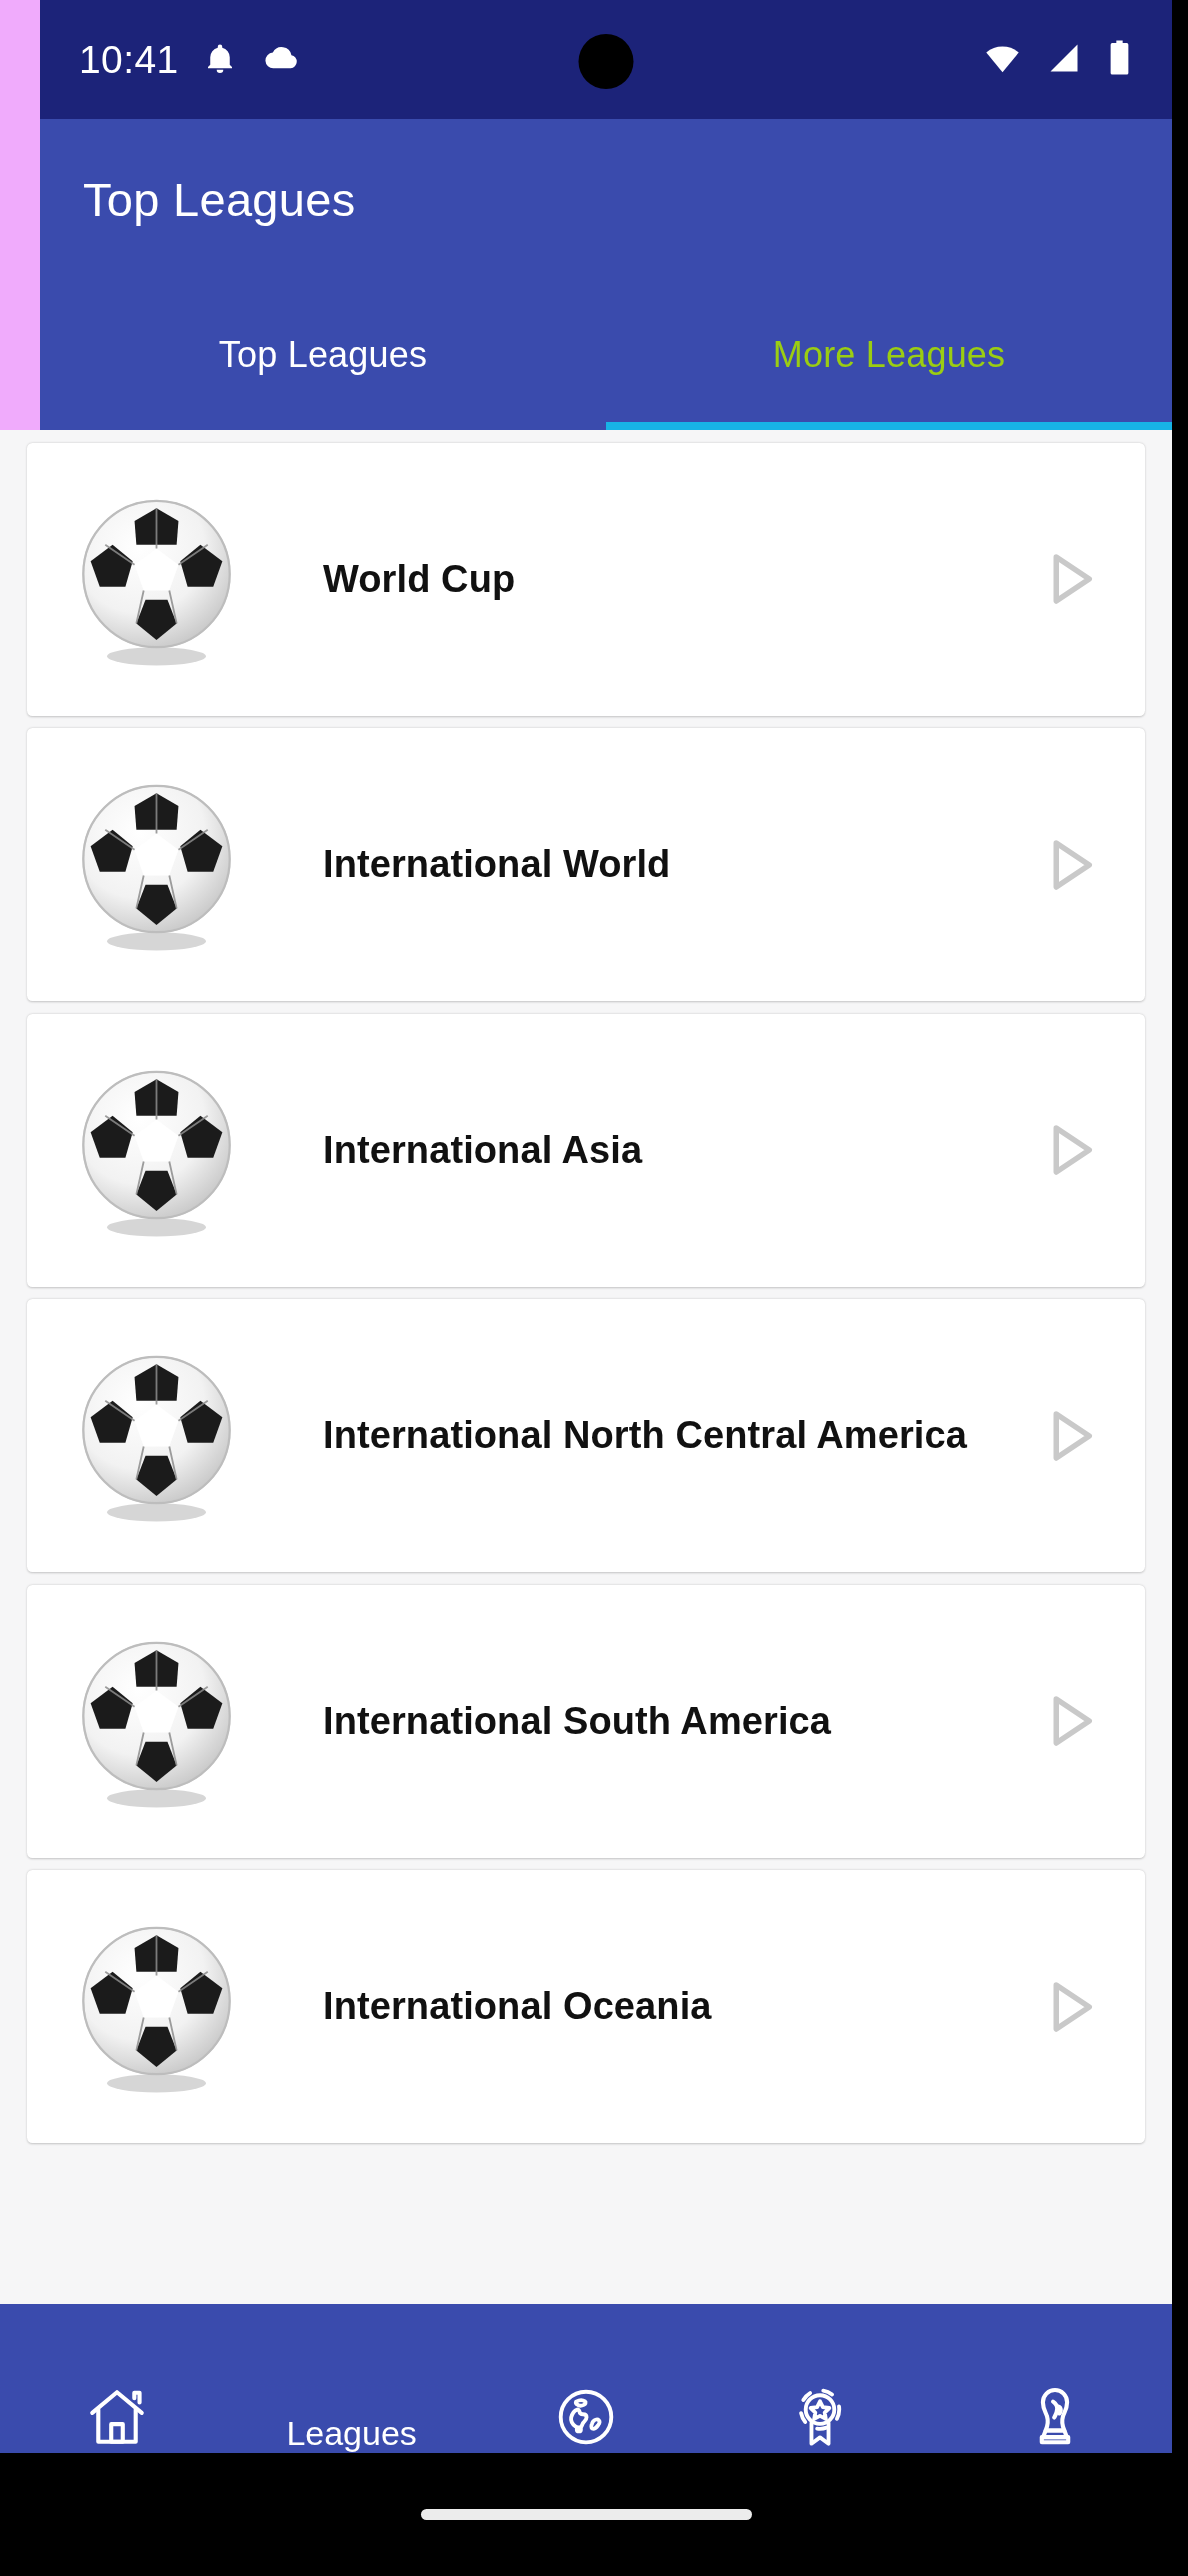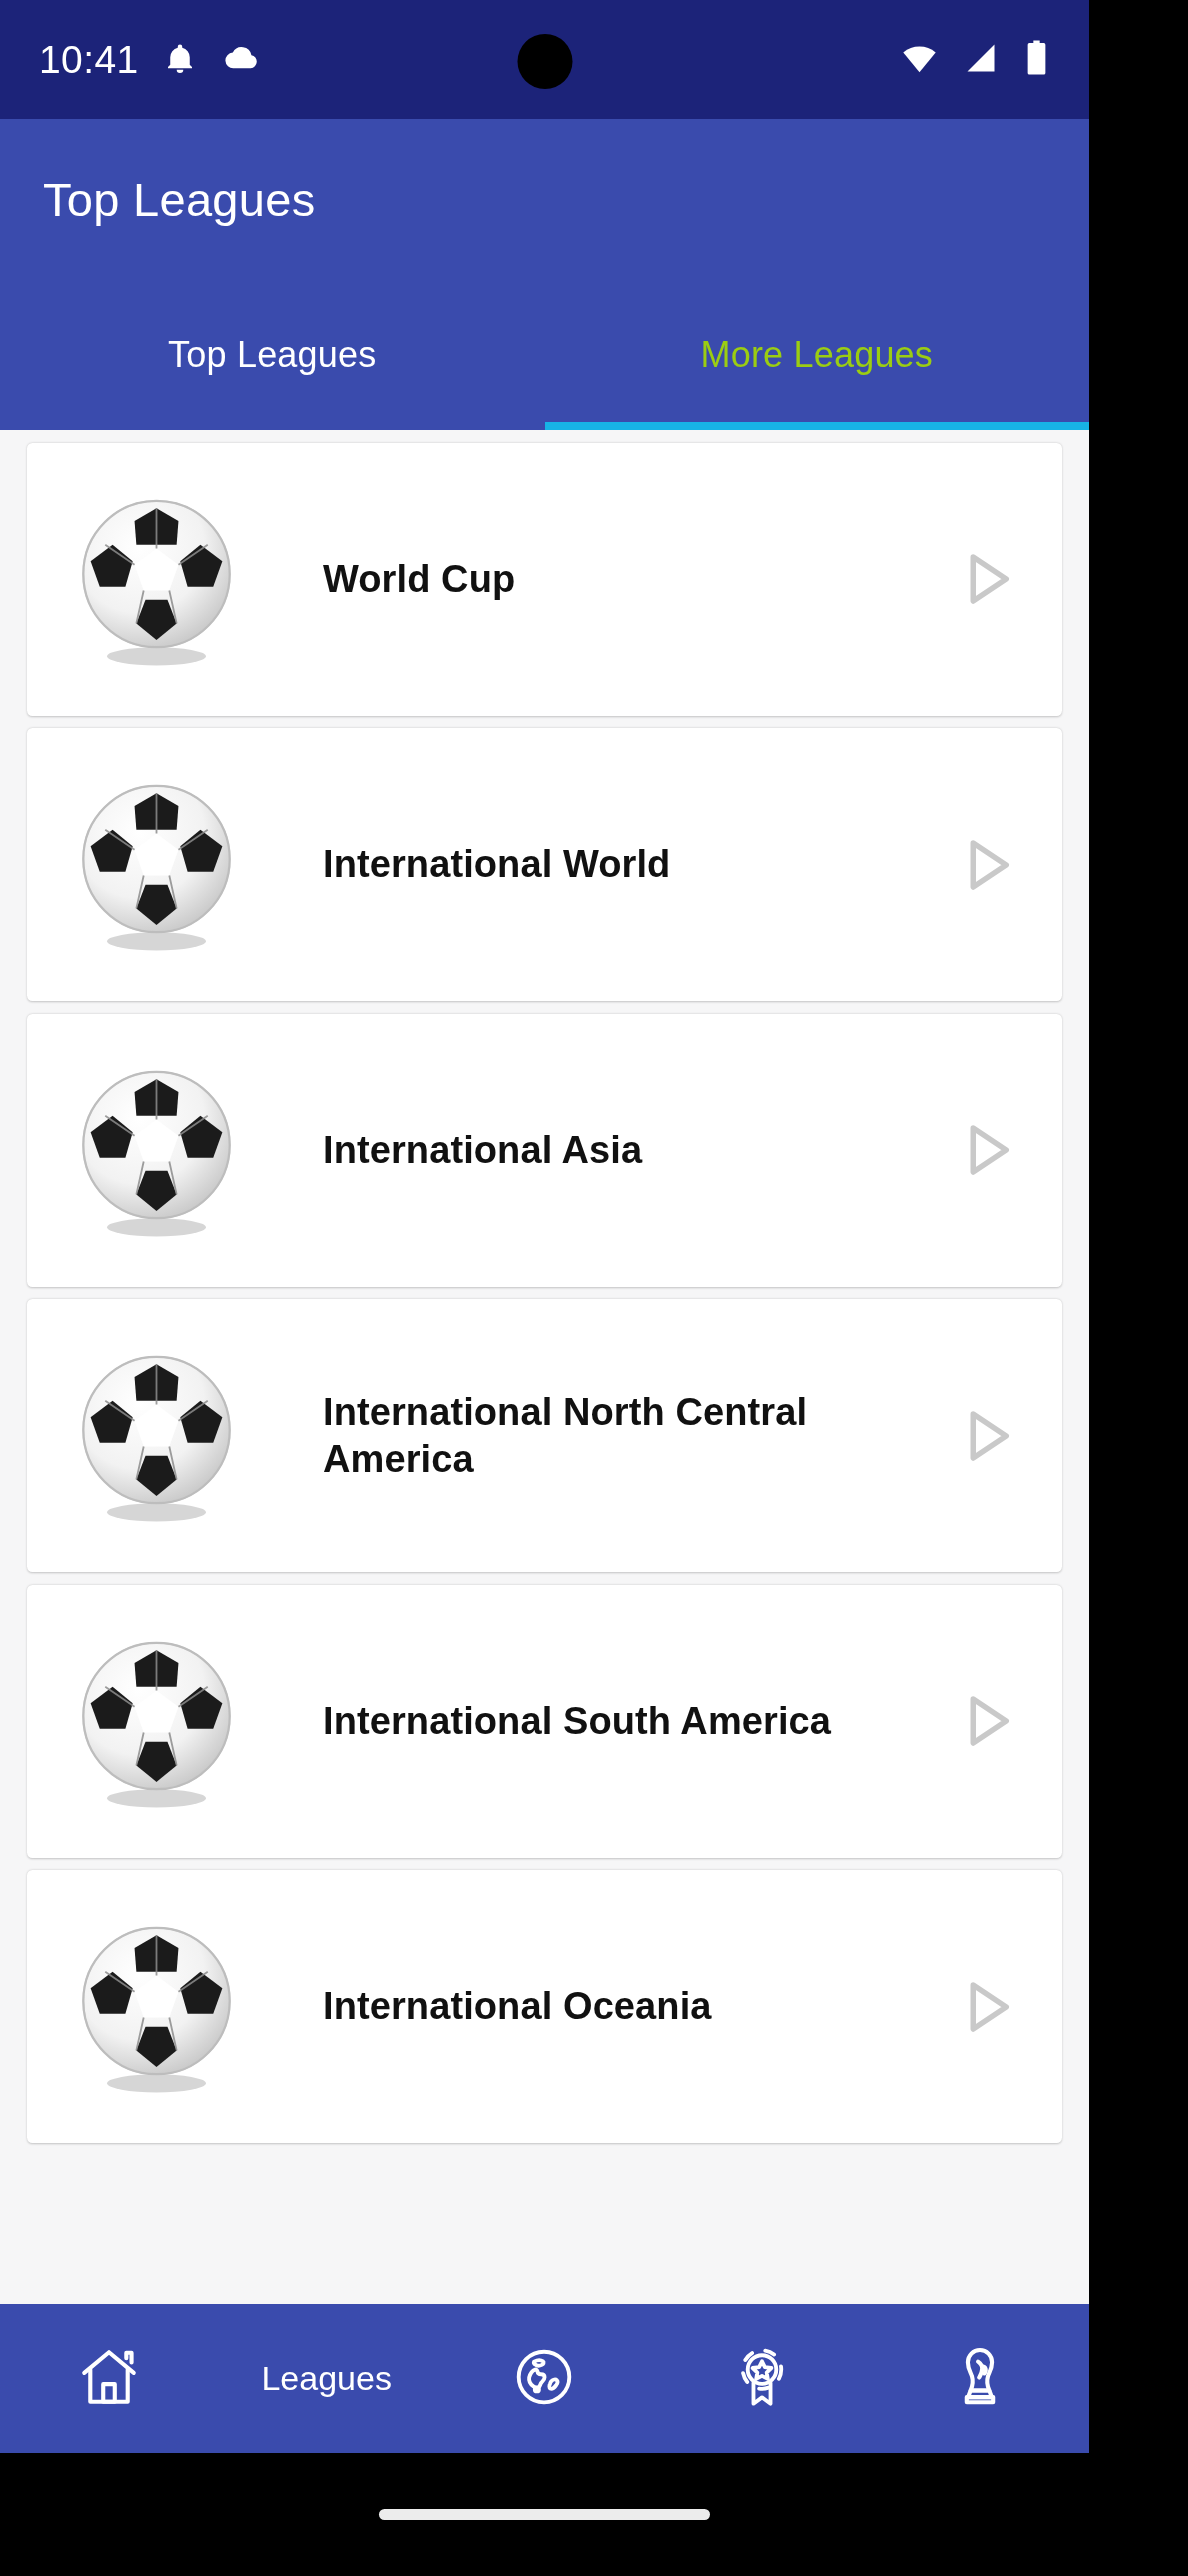--- a/index.html
+++ b/index.html
@@ -2,21 +2,21 @@
 <html style="font-size:14.3px"><head>
 <meta charset="utf-8">
 <style>
   * { margin:0; padding:0; box-sizing:border-box; }
   html, body {
     width:1189px; height:2576px;
     background:#000;
     font-family:"Liberation Sans", sans-serif;
     overflow:hidden;
   }
-  .phone { position:relative; width:1089px; height:2576px; background:#f0abfc; }
+  .phone { position:relative; width:1172px; height:2576px; background:#f0abfc;padding-left:40px; }
 
   
   .statusbar {
     position:relative; height:119px; background:#1c2379;
     display:flex; align-items:center; padding:0 39px;
   }
   .sb-left { display:flex; align-items:center; gap:23px; }
   .sb-time { color:#ffffff; font-size:39px; font-weight:400; letter-spacing:0.4px; }
   .sb-icon { display:block; }
   .sb-right { margin-left:auto; display:flex; align-items:center; gap:23px; }
@@ -53,21 +53,21 @@
   .card-label {
     flex:1; margin-left:52px; color:#111111;
     font-size:38px; font-weight:700; line-height:1.22; letter-spacing:0.1px;
     padding-right:18px;
   }
   .play { width:86px; flex:0 0 86px; display:flex; align-items:center; justify-content:center; }
 
   
   .bottomnav {
     position:absolute; left:0; right:0; bottom:123px; height:149px;
-    background:#3a4bad; display:flex; align-items:center;
+    background:#3a4bad; display:flex; align-items:flex-end;
   }
   .nav-item { flex:1; display:flex; align-items:center; justify-content:center; }
   .nav-label { color:#ffffff; font-size:34px; font-weight:400; }
 
   
   .gesturebar {
     position:absolute; left:0; right:0; bottom:0; height:123px; background:#000000;
     display:flex; align-items:center; justify-content:center;
   }
   .gesture-pill { width:331px; height:11.6px; border-radius:6.3px; background:#ececec; }

